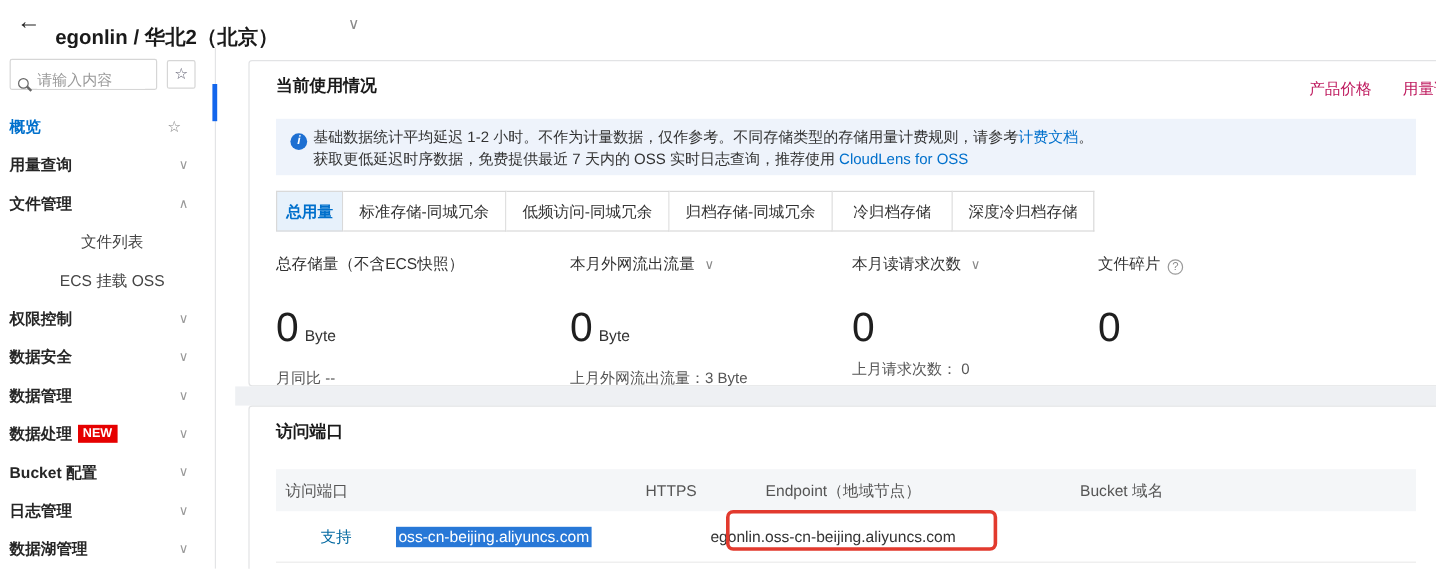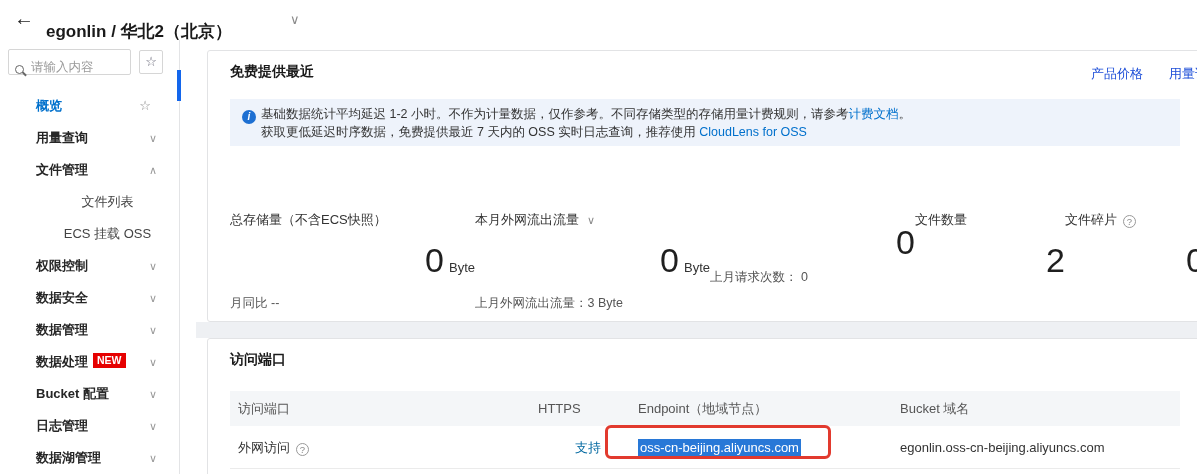--- a/index.html
+++ b/index.html
@@ -14,54 +14,54 @@
   .hchev { position:absolute; left:290px; top:0; line-height:40px; font-size:13px; color:#8a8a8a; }
 
   
   .sidebar { position:absolute; left:0; top:40px; width:180px; height:434px; background:#fff; border-right:1px solid #e3e4e6; }
   .search-box { position:absolute; left:8px; top:9px; width:123px; height:26px; border:1px solid #d6d6d6; border-radius:2px; background:#fff; display:flex; align-items:flex-end; padding:0 6px; }
   .mag { width:9px; height:9px; border:1.5px solid #666; border-radius:50%; position:relative; display:inline-block; flex:none; }
   .mag::after { content:""; position:absolute; width:5px; height:1.5px; background:#666; transform:rotate(45deg); right:-4px; bottom:-1px; }
   .search-box input { border:none; outline:none; width:90px; margin-left:7px; font-size:12.5px; color:#333; font-family:inherit; }
   .search-box input::placeholder { color:#9a9a9a; }
   .fav-btn { position:absolute; left:139px; top:10px; width:24px; height:24px; border:1px solid #d6d6d6; border-radius:2px; background:#fff; text-align:center; line-height:22px; color:#667; font-size:13px; cursor:pointer; }
-  .menu { position:absolute; left:0; top:50px; width:179px;padding-left:28px; }
+  .menu { position:absolute; left:0; top:50px; width:179px; }
   .mi { height:32px; line-height:32px; padding:0 20px 0 8px; position:relative; font-weight:700; color:#262626; cursor:pointer; white-space:nowrap; }
   .mi.sub { padding-left:28px; font-weight:400; color:#444;text-align:center; }
   .mi.active { color:#0070cc; }
   .mi .trail { position:absolute; right:22px; top:0; font-size:11px; color:#999; font-weight:400; }
   .mi.active .trail { color:#888; font-size:13px; right:28px; }
   .badge { display:inline-block; background:#e60000; color:#fff; font-size:10.5px; font-weight:700; line-height:15px; padding:0 4px; margin-left:5px; vertical-align:2px; }
   .vthumb { position:absolute; left:177px; top:70px; width:4px; height:31px; background:#1366ec; z-index:5; }
 
   
   .card { position:absolute; left:207px; width:1100px; background:#fff; border:1px solid #e2e3e5; border-radius:3px; }
   .card1 { top:50px; height:272px; }
   .card2 { top:338px; height:220px; }
   .gap-strip { position:absolute; left:196px; top:322px; width:1001px; height:16px; background:#eef0f3; }
   .sec-title { position:absolute; left:22px; top:12px; font-size:14px; font-weight:700; color:#1a1a1a; }
 
   .top-links { position:absolute; left:883px; top:14px; display:flex; gap:26px; white-space:nowrap; }
-  .top-links a { color:#1d4ed8; text-decoration:none; cursor:pointer; }
+  .top-links a { color:#be185d; text-decoration:none; cursor:pointer; }
 
   .banner { position:absolute; left:22px; top:48px; width:950px; height:47px; background:#eef3fb; padding:7px 12px 0 12px; font-size:12.5px; color:#333; line-height:17px; }
   .info-ic { display:inline-block; width:14px; height:14px; background:#1d6fd2; color:#fff; border-radius:50%; font-size:10px; font-weight:700; text-align:center; line-height:14px; margin-right:5px; vertical-align:-2px; font-style:italic; }
   .blink { color:#0070cc; text-decoration:none; cursor:pointer;margin-top:32px; }
   .banner .l2 { padding-left:19px; }
 
   .tabs { position:absolute; left:22px; top:108px; display:flex; }
   .tab { height:34px; line-height:33px; text-align:center; border:1px solid #d9d9d9; border-left:none; color:#333; background:#fff; cursor:pointer; white-space:nowrap; }
   .tab:first-child { border-left:1px solid #d9d9d9; }
   .tab.active { background:#e7f1fb; color:#0070cc; font-weight:700; border-color:#d9d9d9; }
 
   .stats { position:absolute; left:22px; top:160px; display:flex; }
   .stat { flex:none; }
   .stat .lb { font-size:13px; color:#333; white-space:nowrap; }
   .stat .lb .dd { font-size:11px; color:#888; margin-left:8px; cursor:pointer; }
-  .stat .val { margin-top:13px; font-size:34px; font-weight:300; color:#1f1f1f; line-height:36px;text-align:right; }
+  .stat .val { margin-top:26px; font-size:34px; font-weight:300; color:#1f1f1f; line-height:36px; }
   .stat .val .unit { font-size:13px; font-weight:400; color:#333; margin-left:5px; }
   .stat .sub { margin-top:9px; font-size:12.5px; color:#555; white-space:nowrap; }
   .help { display:inline-block; width:13px; height:13px; border:1px solid #999; border-radius:50%; font-size:9.5px; line-height:12px; text-align:center; color:#888; margin-left:6px; vertical-align:-1px; cursor:pointer; font-style:normal; }
 
   
   .ep-table { position:absolute; left:22px; top:52px; width:950px; }
   .trow { display:flex; }
   .thead { background:#f4f6f8; height:35px; line-height:35px; color:#555; }
   .tbody { height:43px; line-height:43px; border-bottom:1px solid #ebebeb; color:#333; }
   .c1 { width:308px; padding-left:8px; } .c2 { width:100px; } .c3 { width:262px; } .c4 { width:280px; }
@@ -131,70 +131,74 @@
     </div>
     <div class="mi">
       <span>数据湖管理</span>
       <span class="trail">∨</span>
     </div>
   </div>
 </div>
 <div class="vthumb"></div>
 
 <div class="card card1">
-  <div class="sec-title">免费提供最近</div>
+  <div class="sec-title">当前使用情况</div>
   <div class="top-links">
     <a>产品价格</a>
     <a>用量详情</a>
   </div>
 
   <div class="banner">
     <div class="l1"><span class="info-ic">i</span><span>基础数据统计平均延迟 1-2 小时。不作为计量数据，仅作参考。不同存储类型的存储用量计费规则，请参考</span><a class="blink">计费文档</a><span>。</span></div>
     <div class="l2"><span>获取更低延迟时序数据，免费提供最近 7 天内的 OSS 实时日志查询，推荐使用</span> <a class="blink">CloudLens for OSS</a></div>
   </div>
 
+  <div class="tabs">
+    <div class="tab active" style="width:56px">总用量</div>
+    <div class="tab" style="width:136px">标准存储-同城冗余</div>
+    <div class="tab" style="width:136px">低频访问-同城冗余</div>
+    <div class="tab" style="width:136px">归档存储-同城冗余</div>
+    <div class="tab" style="width:100px">冷归档存储</div>
+    <div class="tab" style="width:118px">深度冷归档存储</div>
+  </div>
 
   <div class="stats">
     <div class="stat" style="width:245px">
       <div class="lb"><span>总存储量（不含ECS快照）</span></div>
       <div class="val"><span>0</span><span class="unit">Byte</span></div>
       <div class="sub">月同比 --</div>
     </div>
     <div class="stat" style="width:235px">
       <div class="lb"><span>本月外网流出流量</span><span class="dd">∨</span></div>
       <div class="val"><span>0</span><span class="unit">Byte</span></div>
       <div class="sub">上月外网流出流量：3 Byte</div>
     </div>
     <div class="stat" style="width:205px">
+      <div class="lb"><span>本月读请求次数</span><span class="dd">∨</span></div>
       <div class="val"><span>0</span></div>
       <div class="sub">上月请求次数：  0</div>
-    </div>
-    <div class="stat" style="width:150px">
-      <div class="lb"><span>文件数量</span></div>
-      <div class="val"><span>2</span></div>
     </div>
     <div class="stat" style="width:140px">
       <div class="lb"><span>文件碎片</span><span class="help">?</span></div>
       <div class="val"><span>0</span></div>
     </div>
   </div>
 </div>
 
 <div class="gap-strip"></div>
 
 <div class="card card2">
   <div class="sec-title">访问端口</div>
   <div class="ep-table">
     <div class="trow thead">
       <div class="c1">访问端口</div>
       <div class="c2">HTTPS</div>
       <div class="c3">Endpoint（地域节点）</div>
       <div class="c4">Bucket 域名</div>
     </div>
     <div class="trow tbody">
-      <div class="c1"><span>外网访问</span><span class="help">?</span></div>
       <div class="c2 ok">支持</div>
       <div class="c3"><span class="sel">oss-cn-beijing.aliyuncs.com</span></div>
       <div class="c4">egonlin.oss-cn-beijing.aliyuncs.com</div>
     </div>
   </div>
   <div class="annot"></div>
 </div>
 
 </body></html>

